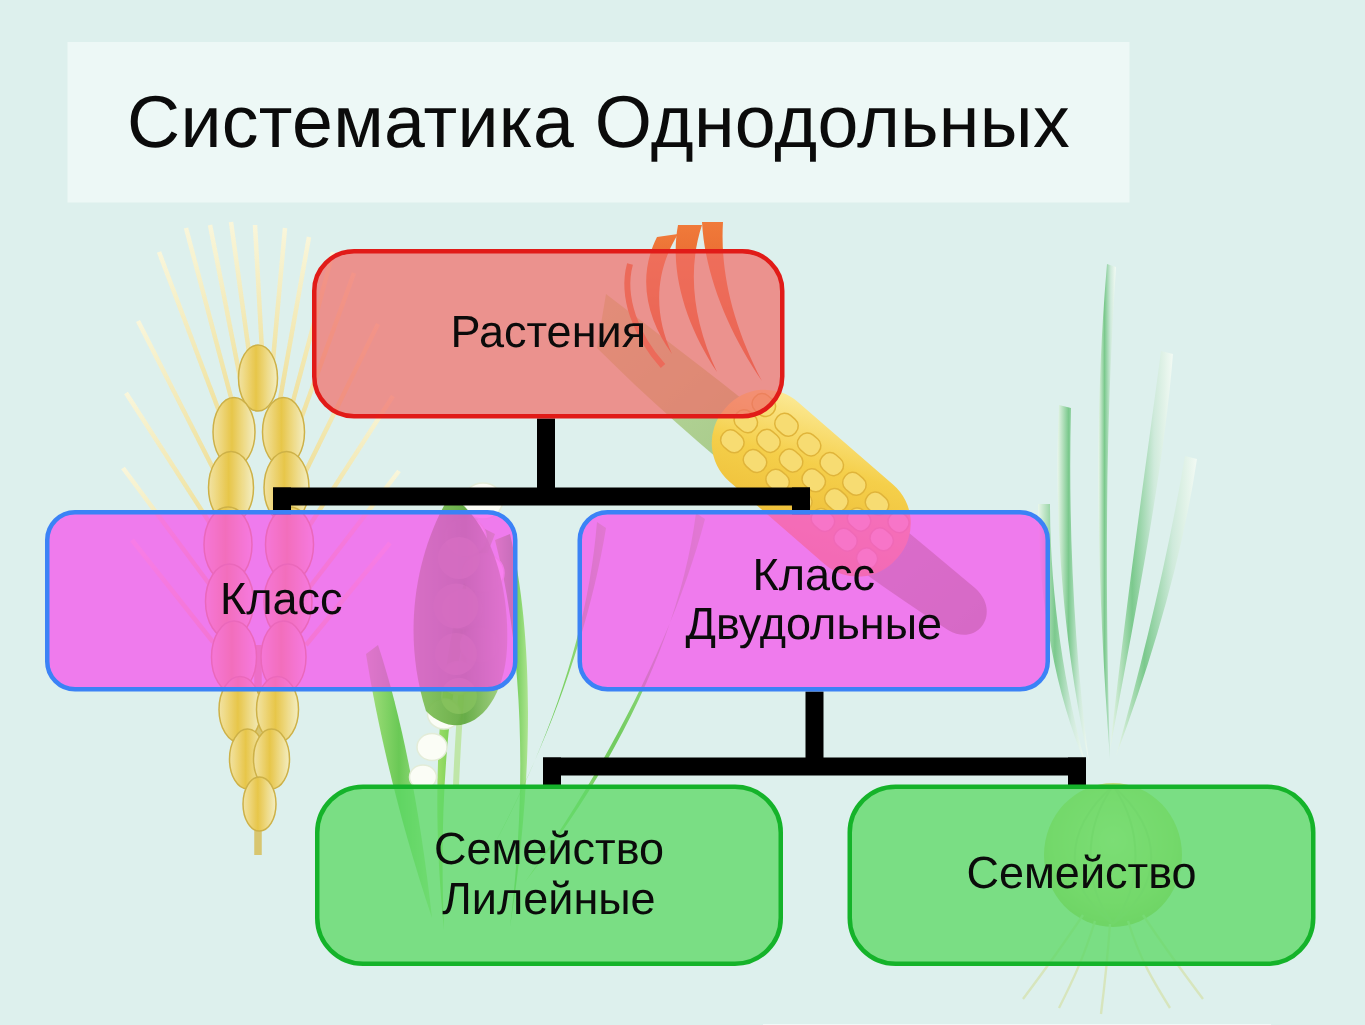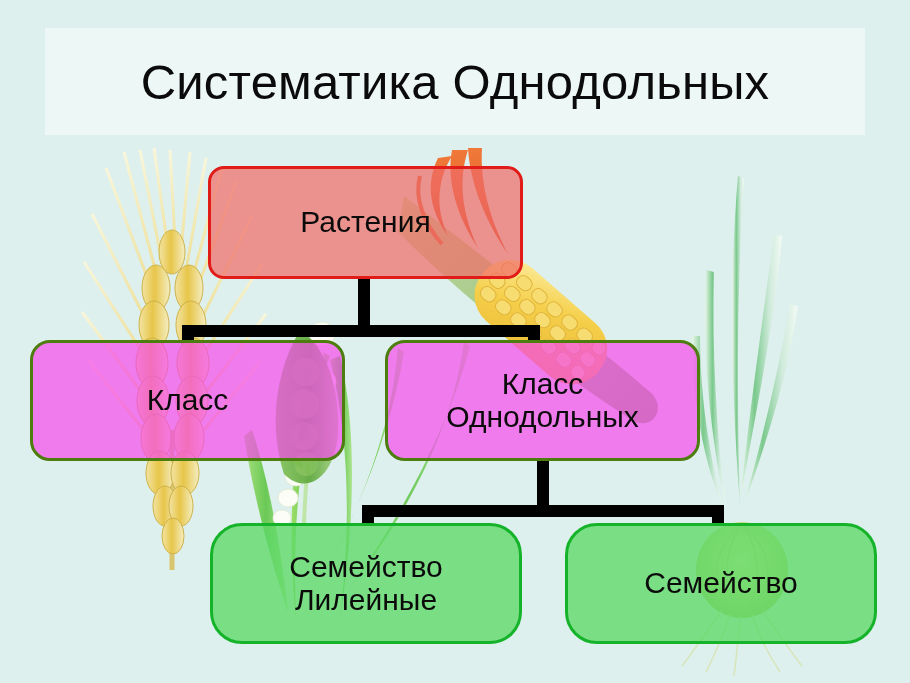--- a/index.html
+++ b/index.html
@@ -20,21 +20,21 @@
   }
 
   
   #art { position: absolute; inset: 0; z-index: 1; pointer-events: none; }
   #art svg { display: block; width: 910px; height: 683px; }
 
   
   .title-banner {
     position: absolute;
     left: 45px; top: 28px;
-    width: 820px; height: 107px;
+    width: 708px; height: 107px;
     background: #edf8f6;
     z-index: 3;
     display: flex; align-items: center; justify-content: center;
   }
   .title-text {
     font-size: 49px;
     color: #0b0b0b;
     letter-spacing: 0.2px;
     white-space: nowrap;
     font-weight: 400;
@@ -56,27 +56,27 @@
     text-align: center;
     color: #0b0b0b;
     line-height: 1.07;
   }
   .node .ln { display: block; white-space: nowrap; }
 
   .node-root {
     left: 208px; top: 166px;
     width: 315px; height: 113px;
     border: 3px solid #e11b18;
-    border-radius: 16px;
+    border-radius: 28px;
     background: rgba(240,110,105,0.72);
     font-size: 30px;
   }
 
   .node-class {
-    border: 3px solid #4d7c0f;
+    border: 3px solid #3b82f6;
     border-radius: 20px;
     background: rgba(246,72,236,0.70);
     font-size: 30px;
   }
   .node-class-dicot  { left: 30px;  top: 340px; width: 315px; height: 121px; }
   .node-class-monocot{ left: 385px; top: 340px; width: 315px; height: 121px; }
 
   .node-family {
     border: 3px solid #15b32a;
     border-radius: 32px;
@@ -302,21 +302,21 @@
   <div class="node node-root">
     <span class="ln">Растения</span>
   </div>
 
   <div class="node node-class node-class-dicot">
     <span class="ln">Класс</span>
   </div>
 
   <div class="node node-class node-class-monocot">
     <span class="ln">Класс</span>
-    <span class="ln">Однодольных</span>
+    <span class="ln">Двудольные</span>
   </div>
 
   <div class="node node-family node-family-poaceae">
     <span class="ln">Семейство</span>
     <span class="ln">Лилейные</span>
   </div>
 
   <div class="node node-family node-family-liliaceae">
     <span class="ln">Семейство</span>
   </div>

